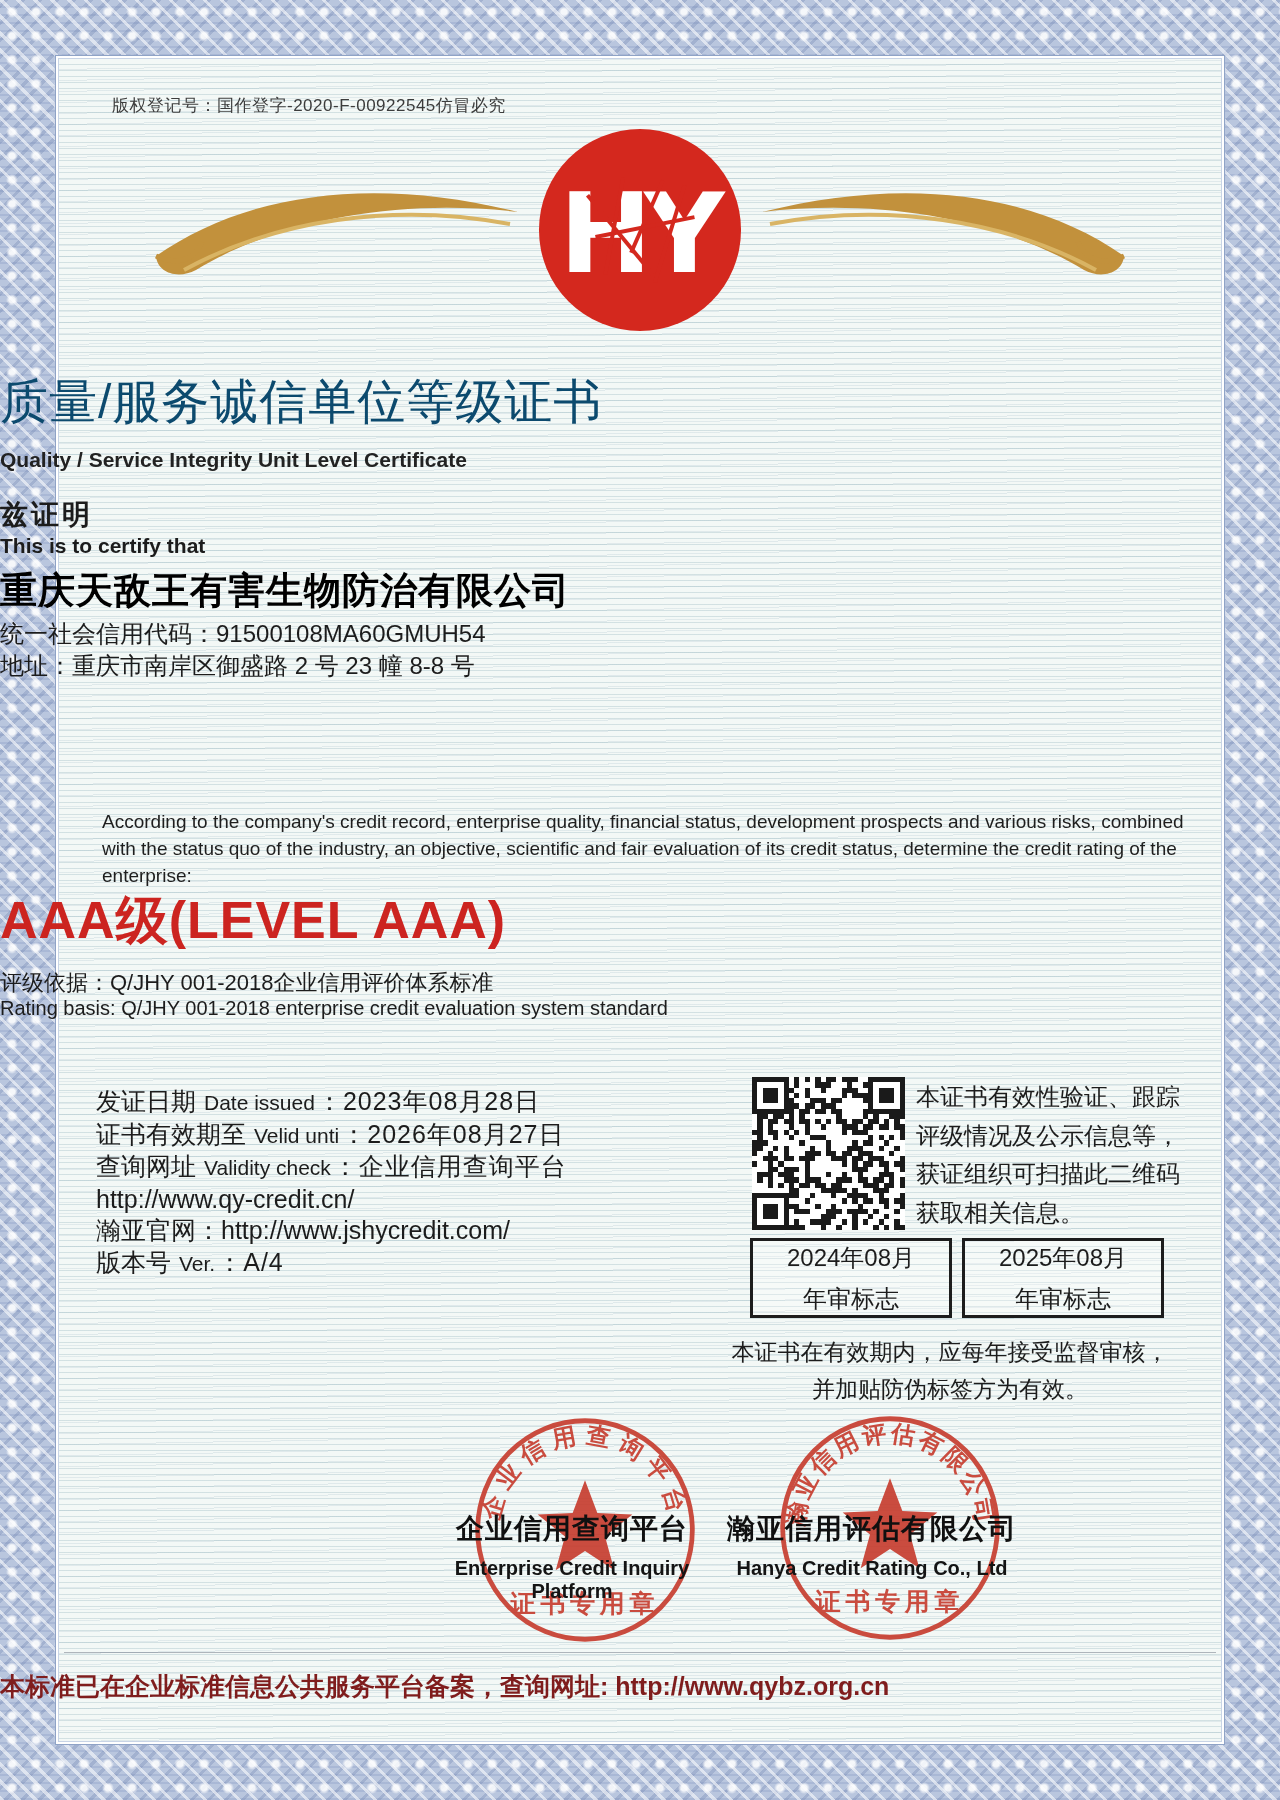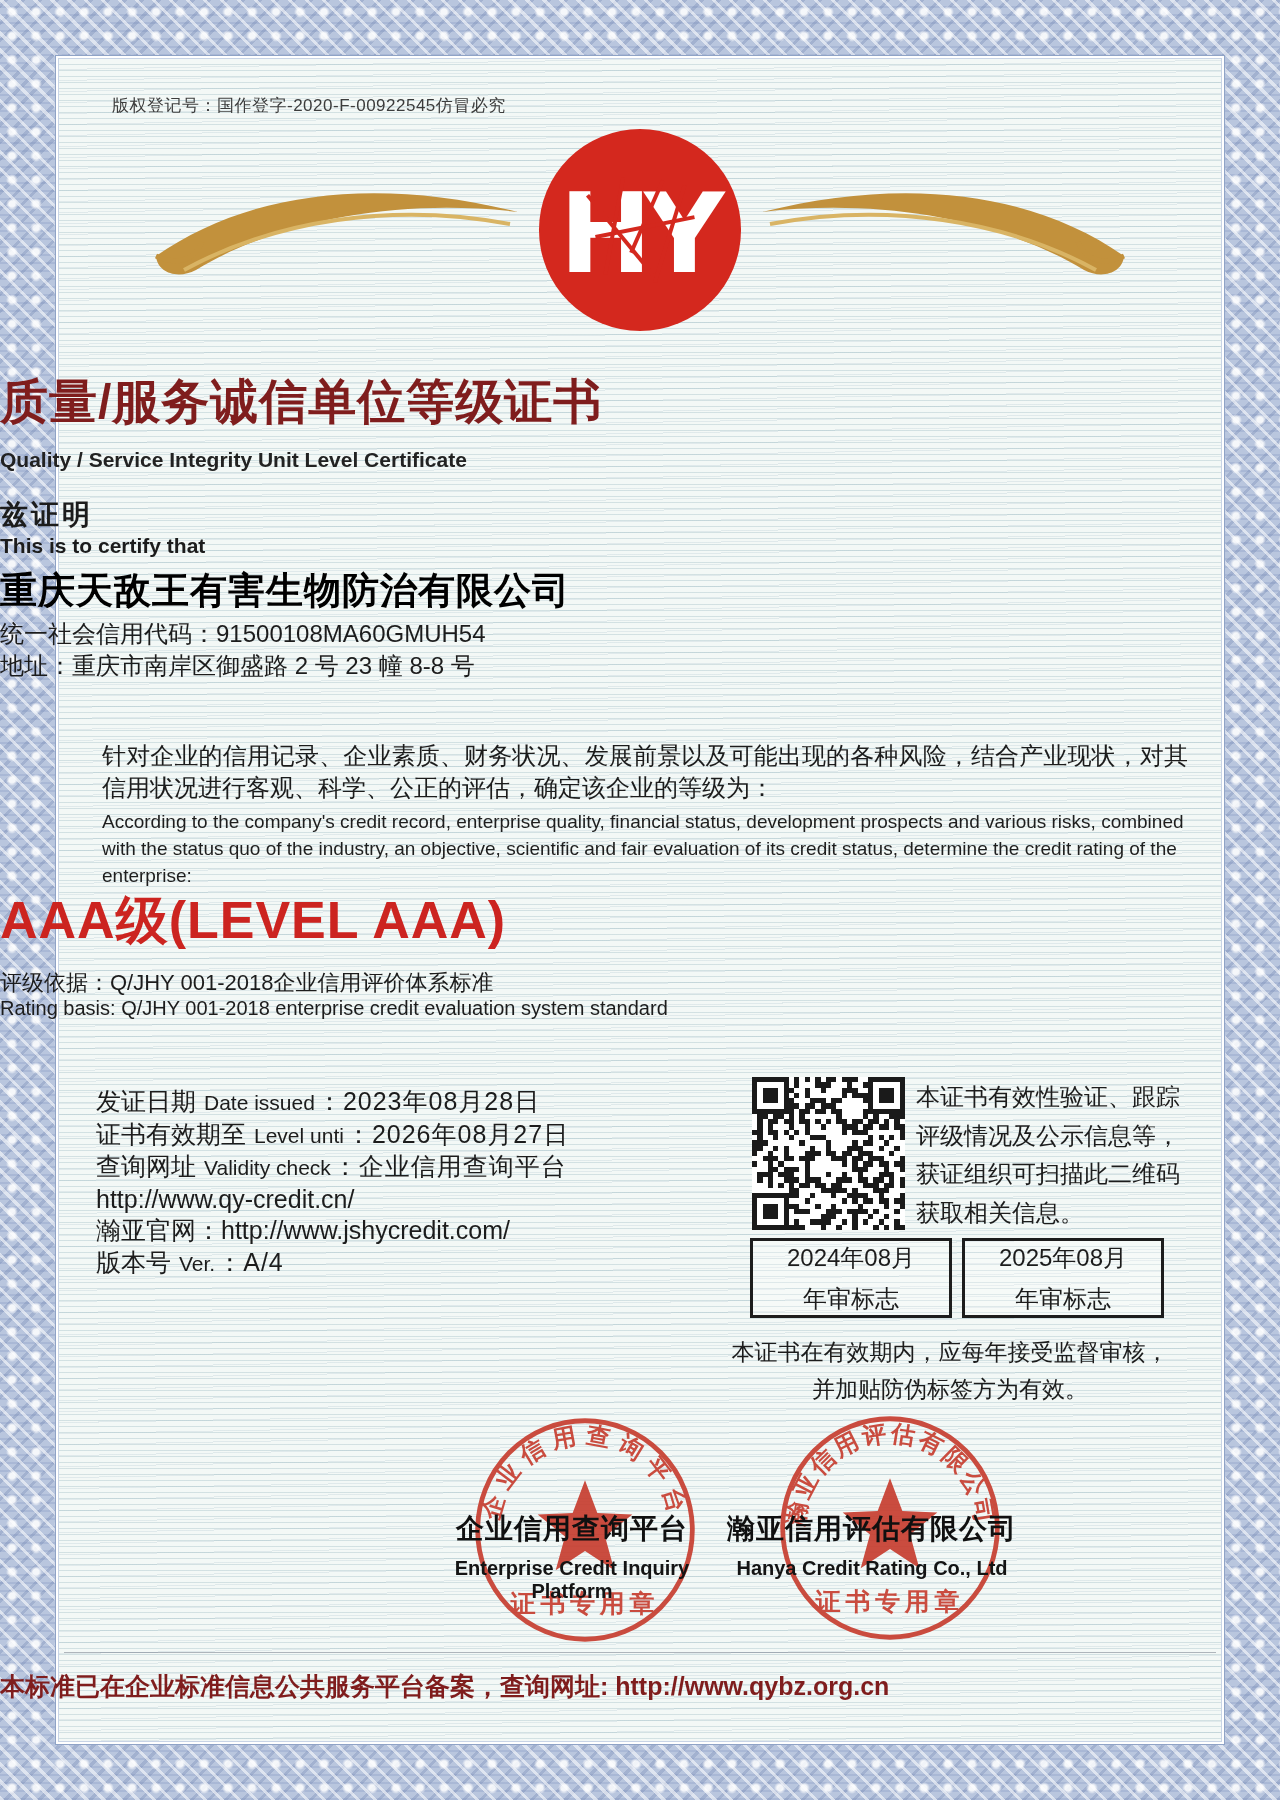--- a/index.html
+++ b/index.html
@@ -32,21 +32,21 @@
   .abs{position:absolute;}
   .ctr{left:0;right:0;}
 
   .copyright{top:94px;font-size:17px;color:#3c3c3c;padding-left:112px;letter-spacing:.5px;}
 
   .logo{top:126px;left:536px;width:208px;height:208px;}
   .flourish{top:172px;width:372px;height:112px;}
   .flourish.left{left:150px;}
   .flourish.right{left:758px;transform:scaleX(-1);}
 
-  .title-zh{top:370px;font-size:48px;font-weight:700;letter-spacing:1px;color:#7f1d1d;}
+  .title-zh{top:370px;font-size:48px;font-weight:400;letter-spacing:1px;color:#0c4a6e;}
   .title-en{top:448px;font-size:21px;font-weight:600;color:#222;}
   .certify-zh{top:496px;font-size:28px;font-weight:600;letter-spacing:3px;}
   .certify-en{top:534px;font-size:21px;font-weight:600;}
   .company-name{top:566px;font-size:37px;font-weight:800;letter-spacing:1px;color:#000000;}
   .company-code{top:618px;font-size:24px;}
   .company-addr{top:650px;font-size:24px;}
 
   .eval-zh{top:740px;left:102px;width:1086px;font-size:24px;line-height:32px;text-align:justify;}
   .eval-en{top:808px;left:102px;width:1086px;font-size:19px;line-height:27px;color:#1e1e1e;}
 
@@ -123,30 +123,29 @@
 
   <div class="abs ctr title-zh">质量/服务诚信单位等级证书</div>
   <div class="abs ctr title-en">Quality / Service Integrity Unit Level Certificate</div>
   <div class="abs ctr certify-zh">兹证明</div>
   <div class="abs ctr certify-en">This is to certify that</div>
 
   <div class="abs ctr company-name">重庆天敌王有害生物防治有限公司</div>
   <div class="abs ctr company-code">统一社会信用代码：91500108MA60GMUH54</div>
   <div class="abs ctr company-addr">地址：重庆市南岸区御盛路 2 号 23 幢 8-8 号</div>
 
-  <div class="abs eval-zh">针对企业的信用记录、企业素质、财务状况、发展前景以及可能出现的各种风险，结合产业现状，对其信用状况进行客观、科学、公正的评估，确定该企业的等级为：</div>
   <div class="abs eval-en">According to the company's credit record, enterprise quality, financial status, development prospects and various risks, combined with the status quo of the industry, an objective, scientific and fair evaluation of its credit status, determine the credit rating of the enterprise:</div>
 
   <div class="abs ctr rating-level">AAA级(LEVEL AAA)</div>
   <div class="abs ctr basis-zh">评级依据：Q/JHY 001-2018企业信用评价体系标准</div>
   <div class="abs ctr basis-en">Rating basis: Q/JHY 001-2018 enterprise credit evaluation system standard</div>
 
   <div class="abs details">
     <div class="dline"><span class="dzh">发证日期</span><span class="den">Date issued</span><span class="dval">：2023年08月28日</span></div>
-    <div class="dline"><span class="dzh">证书有效期至</span><span class="den">Level unti</span><span class="dval">：2026年08月27日</span></div>
+    <div class="dline"><span class="dzh">证书有效期至</span><span class="den">Velid unti</span><span class="dval">：2026年08月27日</span></div>
     <div class="dline"><span class="dzh">查询网址</span><span class="den">Validity check</span><span class="dval">：企业信用查询平台</span></div>
     <div class="dline"><span class="dzh">http://www.qy-credit.cn/</span></div>
     <div class="dline"><span class="dzh">瀚亚官网：http://www.jshycredit.com/</span></div>
     <div class="dline"><span class="dzh">版本号</span><span class="den">Ver.</span><span class="dval">：A/4</span></div>
   </div>
 
   <div class="abs qr">
       <svg viewBox="0 0 29 29" shape-rendering="crispEdges">
         <rect width="29" height="29" fill="#ffffff"></rect>
         <g fill="#1a1a1a">

